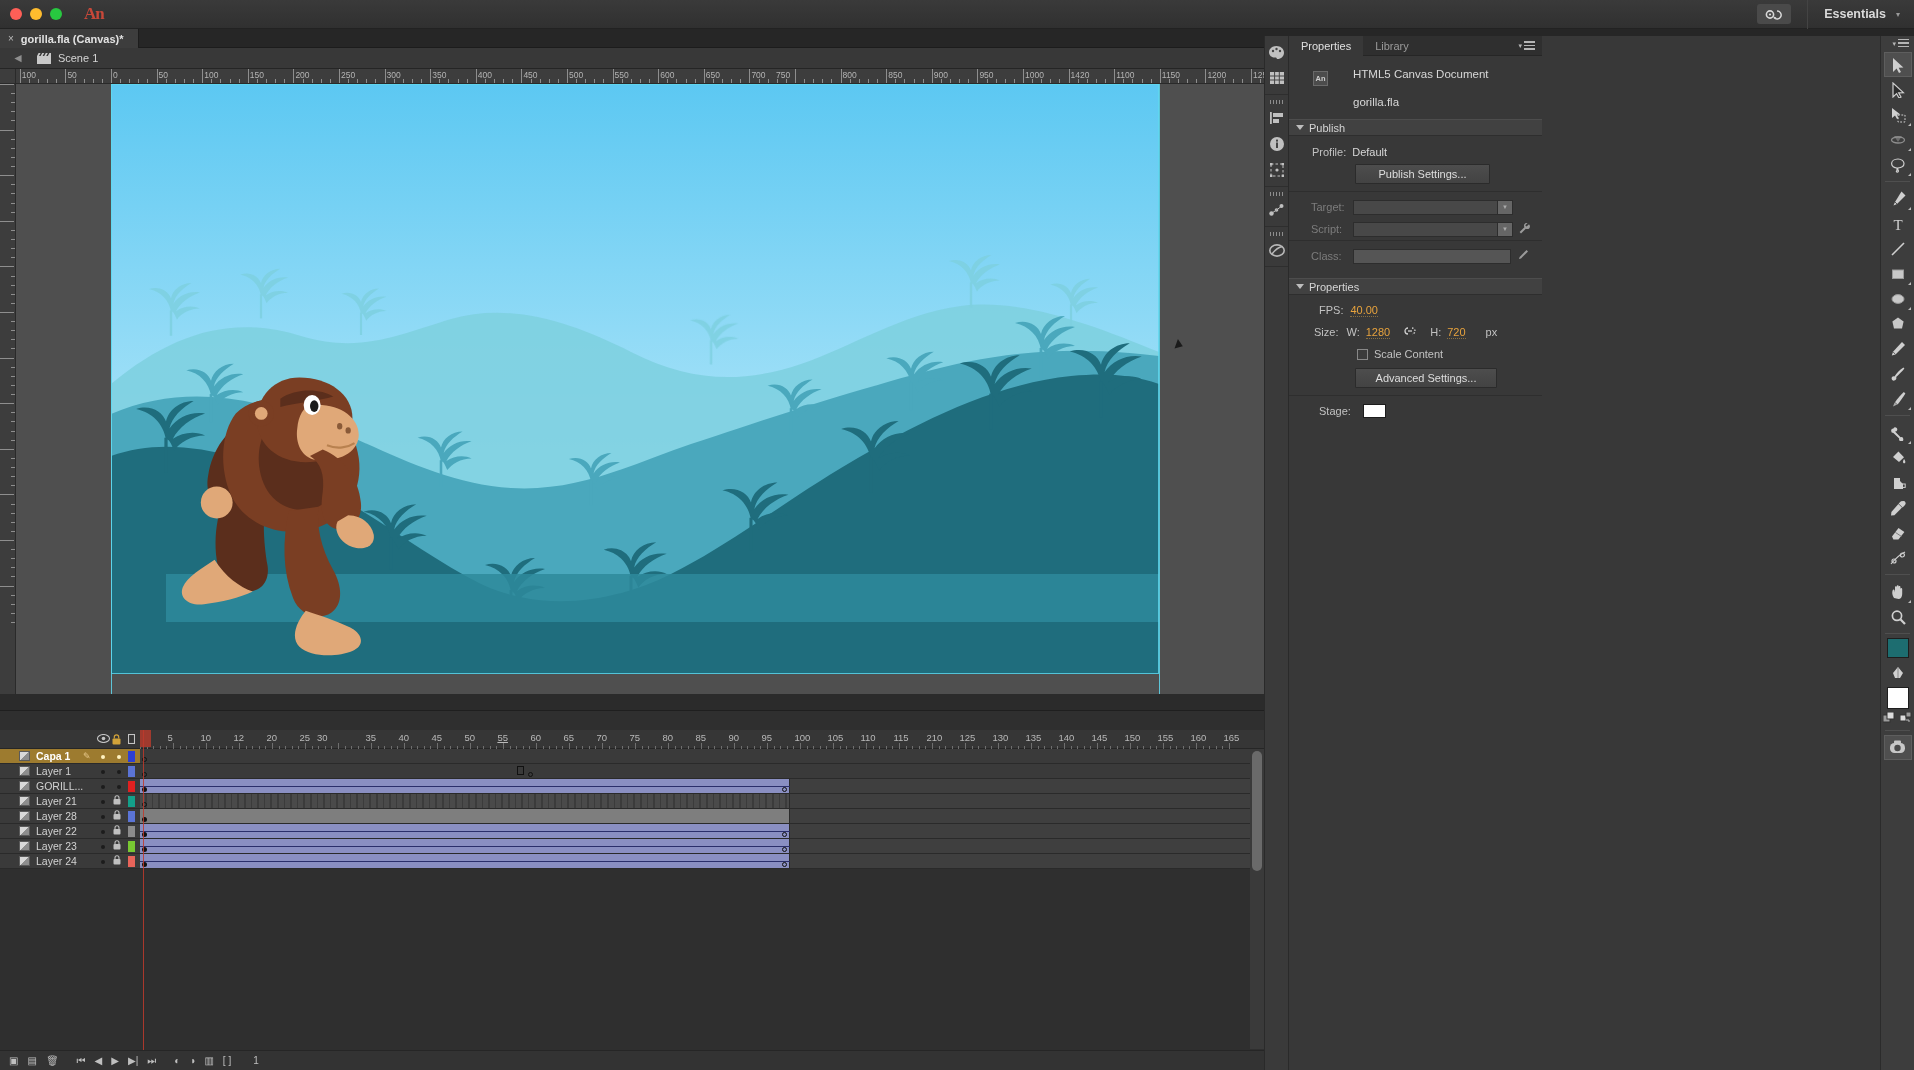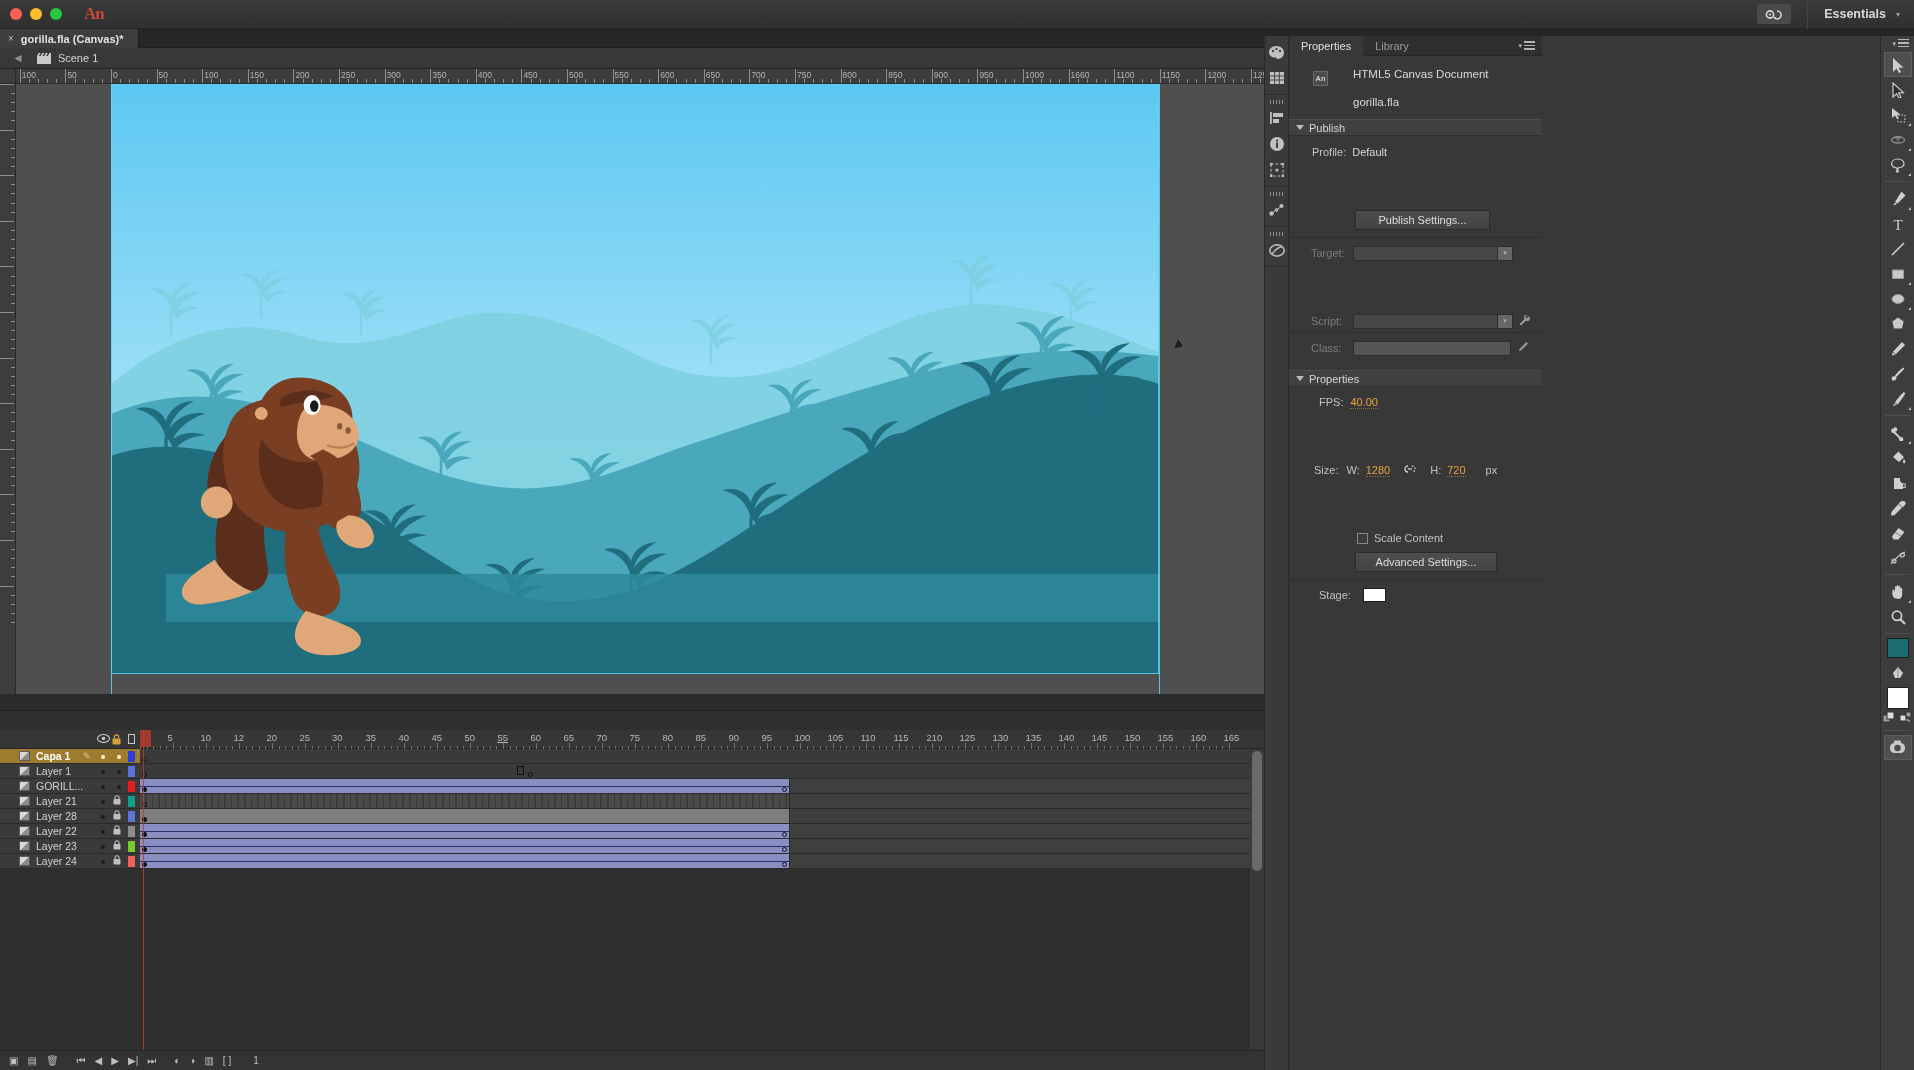--- a/index.html
+++ b/index.html
@@ -94,21 +94,21 @@
      color:#cfcfcf;font-size:7.5px;display:flex;align-items:center;justify-content:center;font-weight:bold;}
   .doc-meta{margin-left:25px;}
   .doc-meta div{font-size:11.5px;color:#d8d8d8;}
   .doc-meta .fname{margin-top:16px;}
 
   .sec-head{height:17px;background:#414141;border-top:1px solid #4d4d4d;border-bottom:1px solid #2e2e2e;
       display:flex;align-items:center;padding-left:7px;font-size:11px;color:#d5d5d5;margin-top:11px;}
   .tri{width:0;height:0;border-left:4px solid #bdbdbd;border-top:3.5px solid transparent;border-bottom:3.5px solid transparent;margin-right:5px;}
   .tri.open{border-left:4px solid transparent;border-right:4px solid transparent;border-top:5px solid #bdbdbd;margin-top:2px;}
 
-  .row{display:flex;align-items:center;height:22px;padding-left:10px;font-size:11px;margin-top:46px;}
+  .row{display:flex;align-items:center;height:22px;padding-left:10px;font-size:11px;}
   .lbl{color:#c2c2c2;}
   .lbl.dim{color:#7c7c7c;}
   .val{color:#d8d8d8;}
   .num{color:#e8a33d;border-bottom:1px dotted #8a7040;}
   .btn-flat{background:linear-gradient(#4d4d4d,#434343);border:1px solid #2b2b2b;
      color:#dedede;font-size:11px;padding:3px 10px;text-align:center;border-radius:1px;}
   .fld{height:15px;background:#555;border:1px solid #2d2d2d;}
   .fld.dis{background:#484848;}
   .drop{width:15px;height:15px;background:#666;border:1px solid #2d2d2d;border-left:none;
      display:flex;align-items:center;justify-content:center;font-size:6px;color:#aaa;}
@@ -343,21 +343,21 @@
     <div class="rtick" style="left: 696.92px; bottom: 0px; width: 1px; height: 4px;"></div>
     <div class="rtick" style="left: 706.04px; bottom: 0px; width: 1px; height: 4px;"></div>
     <div class="rtick" style="left: 715.16px; bottom: 0px; width: 1px; height: 4px;"></div>
     <div class="rtick" style="left: 724.28px; bottom: 0px; width: 1px; height: 4px;"></div>
     <div class="rlabel" style="left: 735.4px;">700</div>
     <div class="rtick" style="left: 733.4px; top: 0px; width: 1px; height: 14px;"></div>
     <div class="rtick" style="left: 742.52px; bottom: 0px; width: 1px; height: 4px;"></div>
     <div class="rtick" style="left: 751.64px; bottom: 0px; width: 1px; height: 4px;"></div>
     <div class="rtick" style="left: 760.76px; bottom: 0px; width: 1px; height: 4px;"></div>
     <div class="rtick" style="left: 769.88px; bottom: 0px; width: 1px; height: 4px;"></div>
-    <div class="rlabel" style="left: 781px; text-align: right;">750</div>
+    <div class="rlabel" style="left: 760px; text-align: right;">750</div>
     <div class="rtick" style="left: 779px; top: 0px; width: 1px; height: 14px;"></div>
     <div class="rtick" style="left: 788.12px; bottom: 0px; width: 1px; height: 4px;"></div>
     <div class="rtick" style="left: 797.24px; bottom: 0px; width: 1px; height: 4px;"></div>
     <div class="rtick" style="left: 806.36px; bottom: 0px; width: 1px; height: 4px;"></div>
     <div class="rtick" style="left: 815.48px; bottom: 0px; width: 1px; height: 4px;"></div>
     <div class="rlabel" style="left: 826.6px;">800</div>
     <div class="rtick" style="left: 824.6px; top: 0px; width: 1px; height: 14px;"></div>
     <div class="rtick" style="left: 833.72px; bottom: 0px; width: 1px; height: 4px;"></div>
     <div class="rtick" style="left: 842.84px; bottom: 0px; width: 1px; height: 4px;"></div>
     <div class="rtick" style="left: 851.96px; bottom: 0px; width: 1px; height: 4px;"></div>
@@ -379,21 +379,21 @@
     <div class="rtick" style="left: 970.52px; bottom: 0px; width: 1px; height: 4px;"></div>
     <div class="rtick" style="left: 979.64px; bottom: 0px; width: 1px; height: 4px;"></div>
     <div class="rtick" style="left: 988.76px; bottom: 0px; width: 1px; height: 4px;"></div>
     <div class="rtick" style="left: 997.88px; bottom: 0px; width: 1px; height: 4px;"></div>
     <div class="rlabel" style="left: 1009px;">1000</div>
     <div class="rtick" style="left: 1007px; top: 0px; width: 1px; height: 14px;"></div>
     <div class="rtick" style="left: 1016.12px; bottom: 0px; width: 1px; height: 4px;"></div>
     <div class="rtick" style="left: 1025.24px; bottom: 0px; width: 1px; height: 4px;"></div>
     <div class="rtick" style="left: 1034.36px; bottom: 0px; width: 1px; height: 4px;"></div>
     <div class="rtick" style="left: 1043.48px; bottom: 0px; width: 1px; height: 4px;"></div>
-    <div class="rlabel" style="left: 1054.6px;">1660</div>
+    <div class="rlabel" style="left: 1054.6px;">1420</div>
     <div class="rtick" style="left: 1052.6px; top: 0px; width: 1px; height: 14px;"></div>
     <div class="rtick" style="left: 1061.72px; bottom: 0px; width: 1px; height: 4px;"></div>
     <div class="rtick" style="left: 1070.84px; bottom: 0px; width: 1px; height: 4px;"></div>
     <div class="rtick" style="left: 1079.96px; bottom: 0px; width: 1px; height: 4px;"></div>
     <div class="rtick" style="left: 1089.08px; bottom: 0px; width: 1px; height: 4px;"></div>
     <div class="rlabel" style="left: 1100.2px;">1100</div>
     <div class="rtick" style="left: 1098.2px; top: 0px; width: 1px; height: 14px;"></div>
     <div class="rtick" style="left: 1107.32px; bottom: 0px; width: 1px; height: 4px;"></div>
     <div class="rtick" style="left: 1116.44px; bottom: 0px; width: 1px; height: 4px;"></div>
     <div class="rtick" style="left: 1125.56px; bottom: 0px; width: 1px; height: 4px;"></div>
@@ -965,21 +965,21 @@
           </svg>
       </span>
     </div>
     <div id="frames-head">
         <div class="fnum" style="left: 1px;">1</div>
         <div class="fnum" style="left: 27.4px;">5</div>
         <div class="fnum" style="left: 60.4px;">10</div>
         <div class="fnum" style="left: 93.4px;">12</div>
         <div class="fnum" style="left: 126.4px;">20</div>
         <div class="fnum" style="left: 159.4px;">25</div>
-        <div class="fnum" style="left: 192px;">30</div>
+        <div class="fnum" style="left: 177px;">30</div>
         <div class="fnum" style="left: 225.4px;">35</div>
         <div class="fnum" style="left: 258.4px; text-align: right;">40</div>
         <div class="fnum" style="left: 291.4px;">45</div>
         <div class="fnum" style="left: 324.4px;">50</div>
         <div class="fnum" style="left: 357.4px; text-decoration: underline;">55</div>
         <div class="fnum" style="left: 390.4px;">60</div>
         <div class="fnum" style="left: 423.4px;">65</div>
         <div class="fnum" style="left: 456.4px;">70</div>
         <div class="fnum" style="left: 489.4px;">75</div>
         <div class="fnum" style="left: 522.4px;">80</div>

